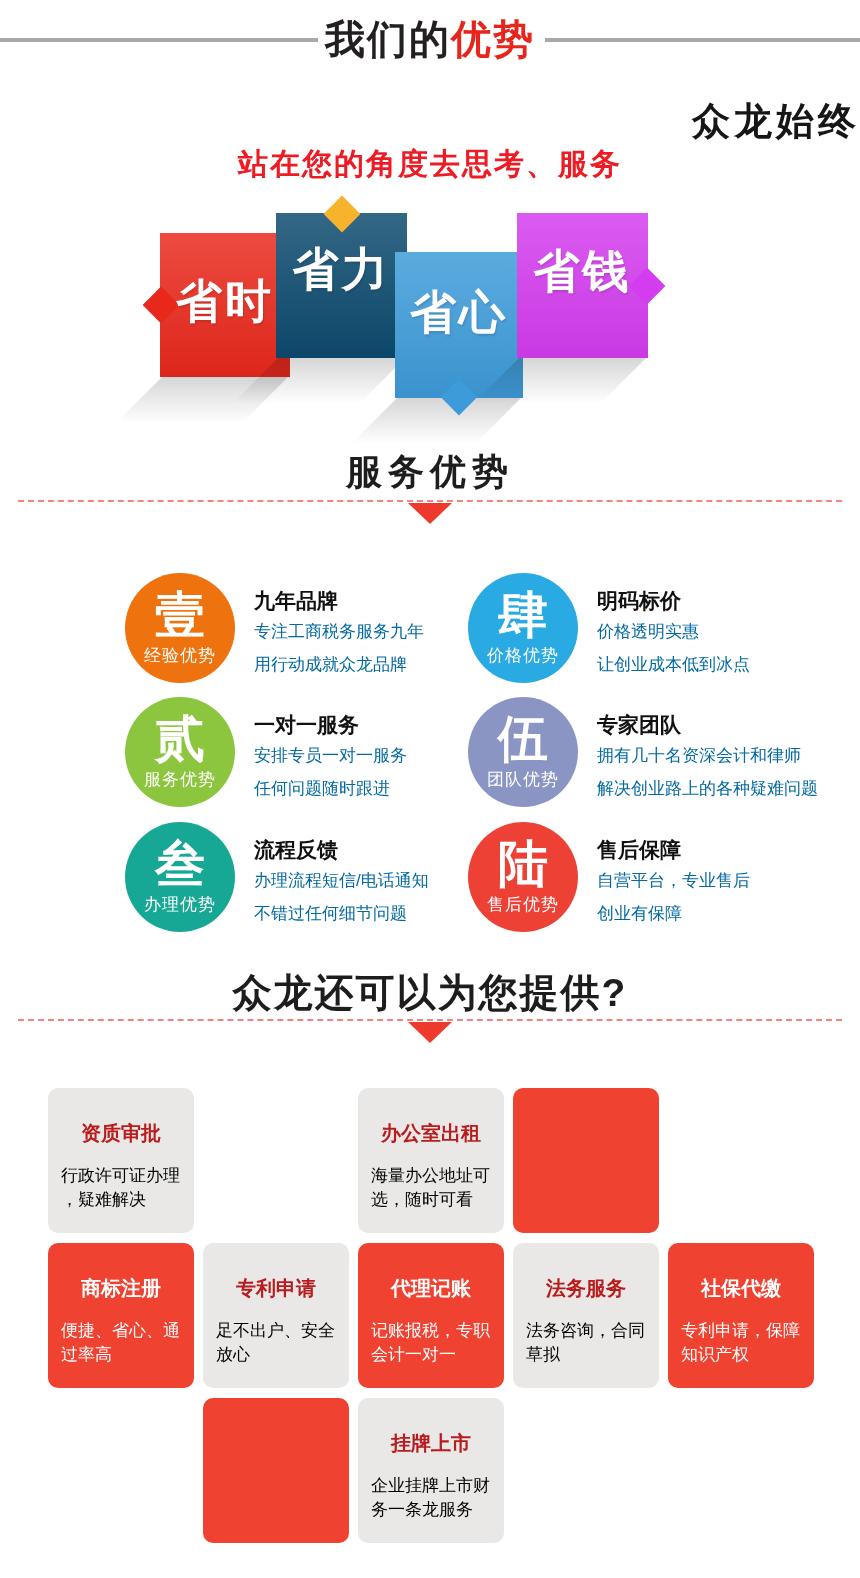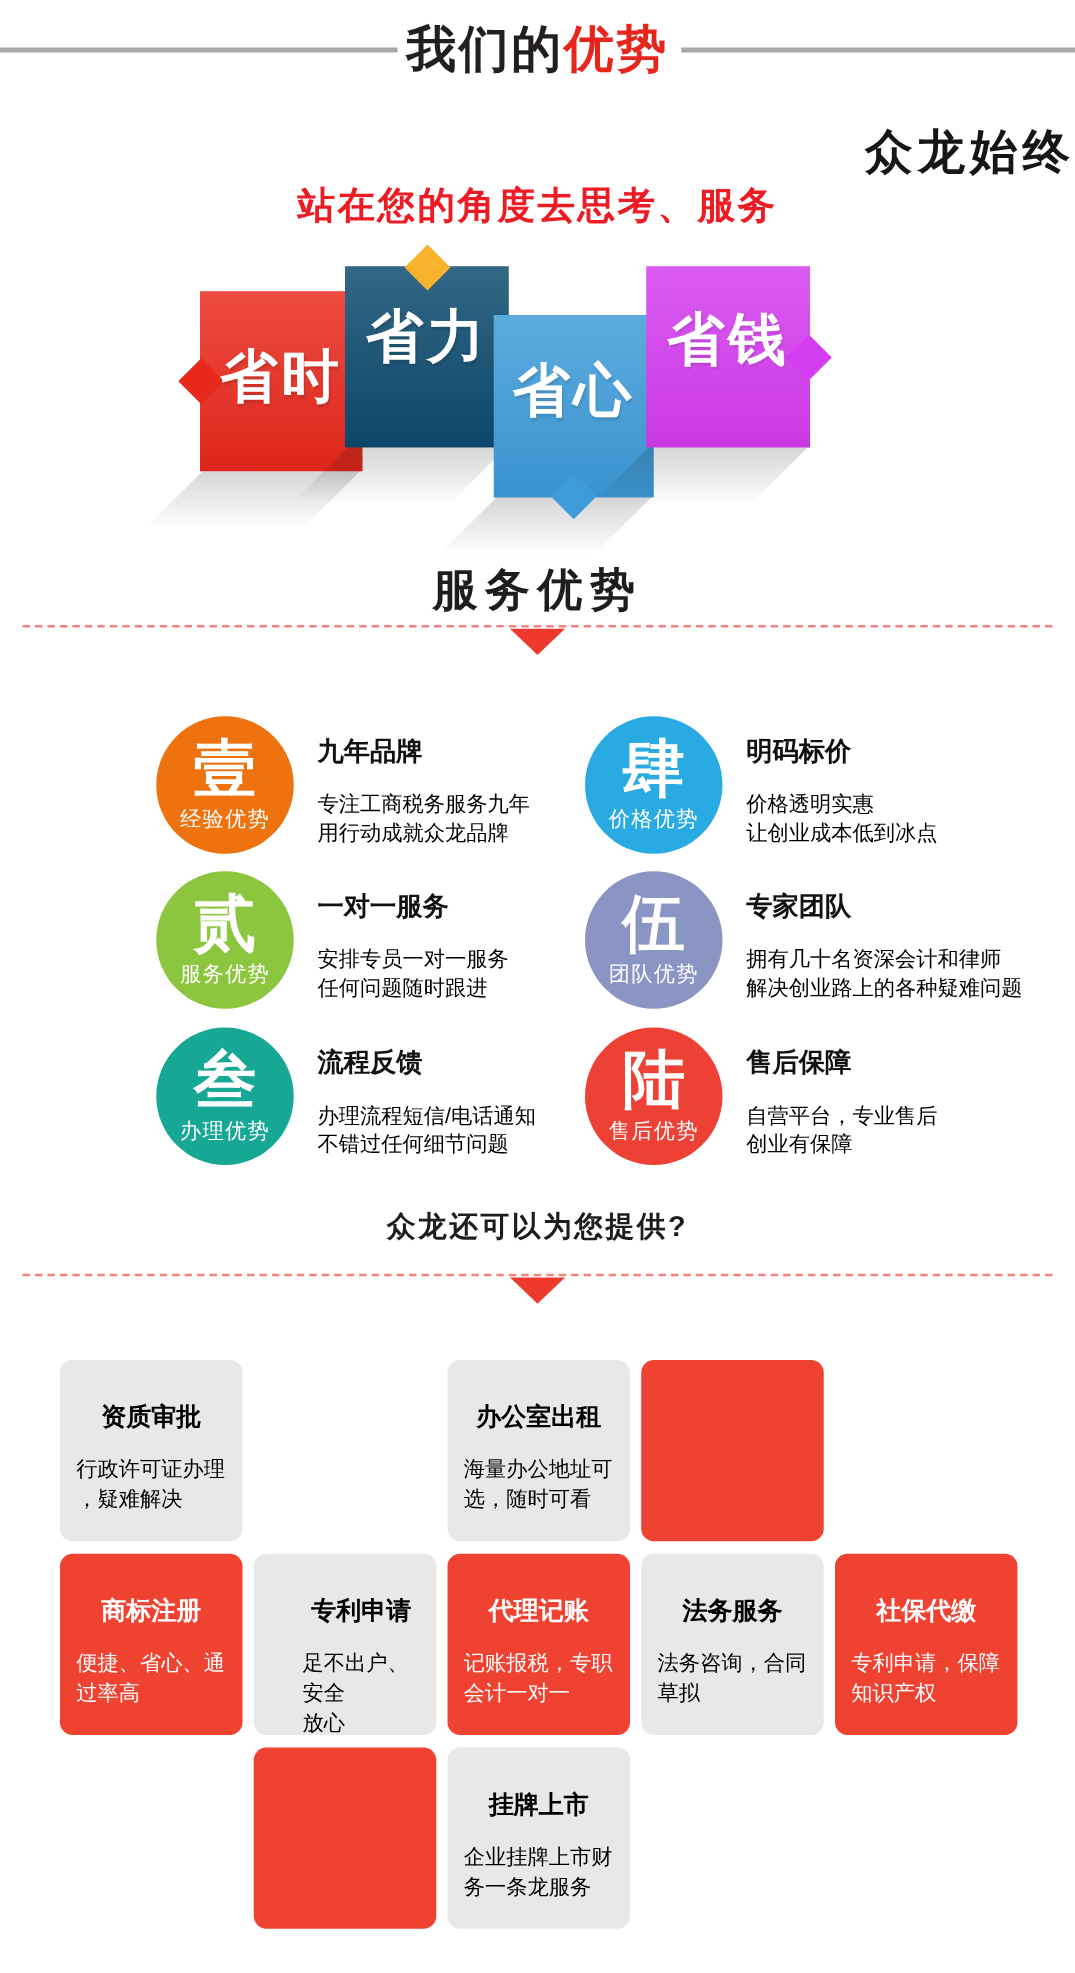--- a/index.html
+++ b/index.html
@@ -40,51 +40,51 @@
   .b3 { left:395px; top:252px; width:128px; height:146px; z-index:3; }
   .b4 { left:517px; top:213px; width:131px; height:145px; z-index:4; }
   .b1 .lbl { transform:translateY(-3px); }
   .b2 .lbl { transform:translateY(-16px); }
   .b3 .lbl { transform:translateY(-12px); }
   .b4 .lbl { transform:translateY(-14px); }
 
   
   .sec-title { position:absolute; left:0; width:100%; text-align:center; color:#1d1d1d; font-weight:bold; }
   .sec1-title { top:448px; font-size:36px; letter-spacing:6px; }
-  .sec2-title { top:966px; font-size:23px; letter-spacing:2px; }
+  .sec2-title { top:966px; font-size:39px; letter-spacing:2px; }
   .dashline { position:absolute; left:18px; right:18px; border-top:2px dashed #f4837d; }
   .dash1 { top:500px; } .dash2 { top:1019px; }
   .tri { position:absolute; left:50%; margin-left:-22px; width:0; height:0;
     border-left:22px solid transparent; border-right:22px solid transparent;
     border-top:21px solid #ee3a2c; }
   .tri1 { top:503px; } .tri2 { top:1022px; }
 
   
   .adv { position:absolute; display:flex; }
   .a1 { left:125px; top:573px; } .a2 { left:125px; top:697px; } .a3 { left:125px; top:822px; }
   .a4 { left:468px; top:573px; } .a5 { left:468px; top:697px; } .a6 { left:468px; top:822px; }
   .adv .circle { width:110px; height:110px; border-radius:50%; color:#fff; flex:none;
     display:flex; flex-direction:column; align-items:center; justify-content:center; }
   .adv .numeral { font-size:50px; font-weight:bold; line-height:1; }
   .adv .badge { font-size:17px; margin-top:4px; letter-spacing:1px; }
   .adv .txt { margin-left:19px; padding-top:14px; width:255px; }
   .adv .t { font-size:21px; font-weight:bold; color:#111; }
-  .adv .b { font-size:17px; color:#000000; margin-top:17px; line-height:23px; white-space:pre-line; }
+  .adv .b { font-size:17px; color:#0369a1; margin-top:0; line-height:33px; white-space:pre-line; }
 
   
   .cards { position:absolute; left:48px; top:1088px; display:grid;
     grid-template-columns:repeat(5,146px); grid-auto-rows:145px; gap:10px 9px; }
   .card { border-radius:10px; }
   .card.gray { background:#e9e8e7; }
   .card.red  { background:#ef4231; }
-  .card .ct { text-align:center; font-size:20px; font-weight:bold; margin-top:32px; color:#000000; }
+  .card .ct { text-align:center; font-size:20px; font-weight:bold; margin-top:32px; color:#b91c1c; }
   .card .cb { font-size:17px; margin:17px 13px 0; line-height:24px; color:#000000; white-space:pre-line; }
   .card.red .ct, .card.red .cb { color:#fff; }
   .p0{grid-area:1/1;} .p1{grid-area:1/3;} .p2{grid-area:1/4;}
-  .p3{grid-area:2/1;} .p4{grid-area:2/2;padding-left:26px;} .p5{grid-area:2/3;} .p6{grid-area:2/4;} .p7{grid-area:2/5;}
+  .p3{grid-area:2/1;} .p4{grid-area:2/2;} .p5{grid-area:2/3;} .p6{grid-area:2/4;} .p7{grid-area:2/5;}
   .p8{grid-area:3/2;} .p9{grid-area:3/3;}
 </style>
 </head>
 <body>
 
 <div id="page">
 
   <span class="hline left"></span>
   <h1 class="hdr-title"><span>我们的</span><span class="red">优势</span></h1>
   <span class="hline right"></span>

